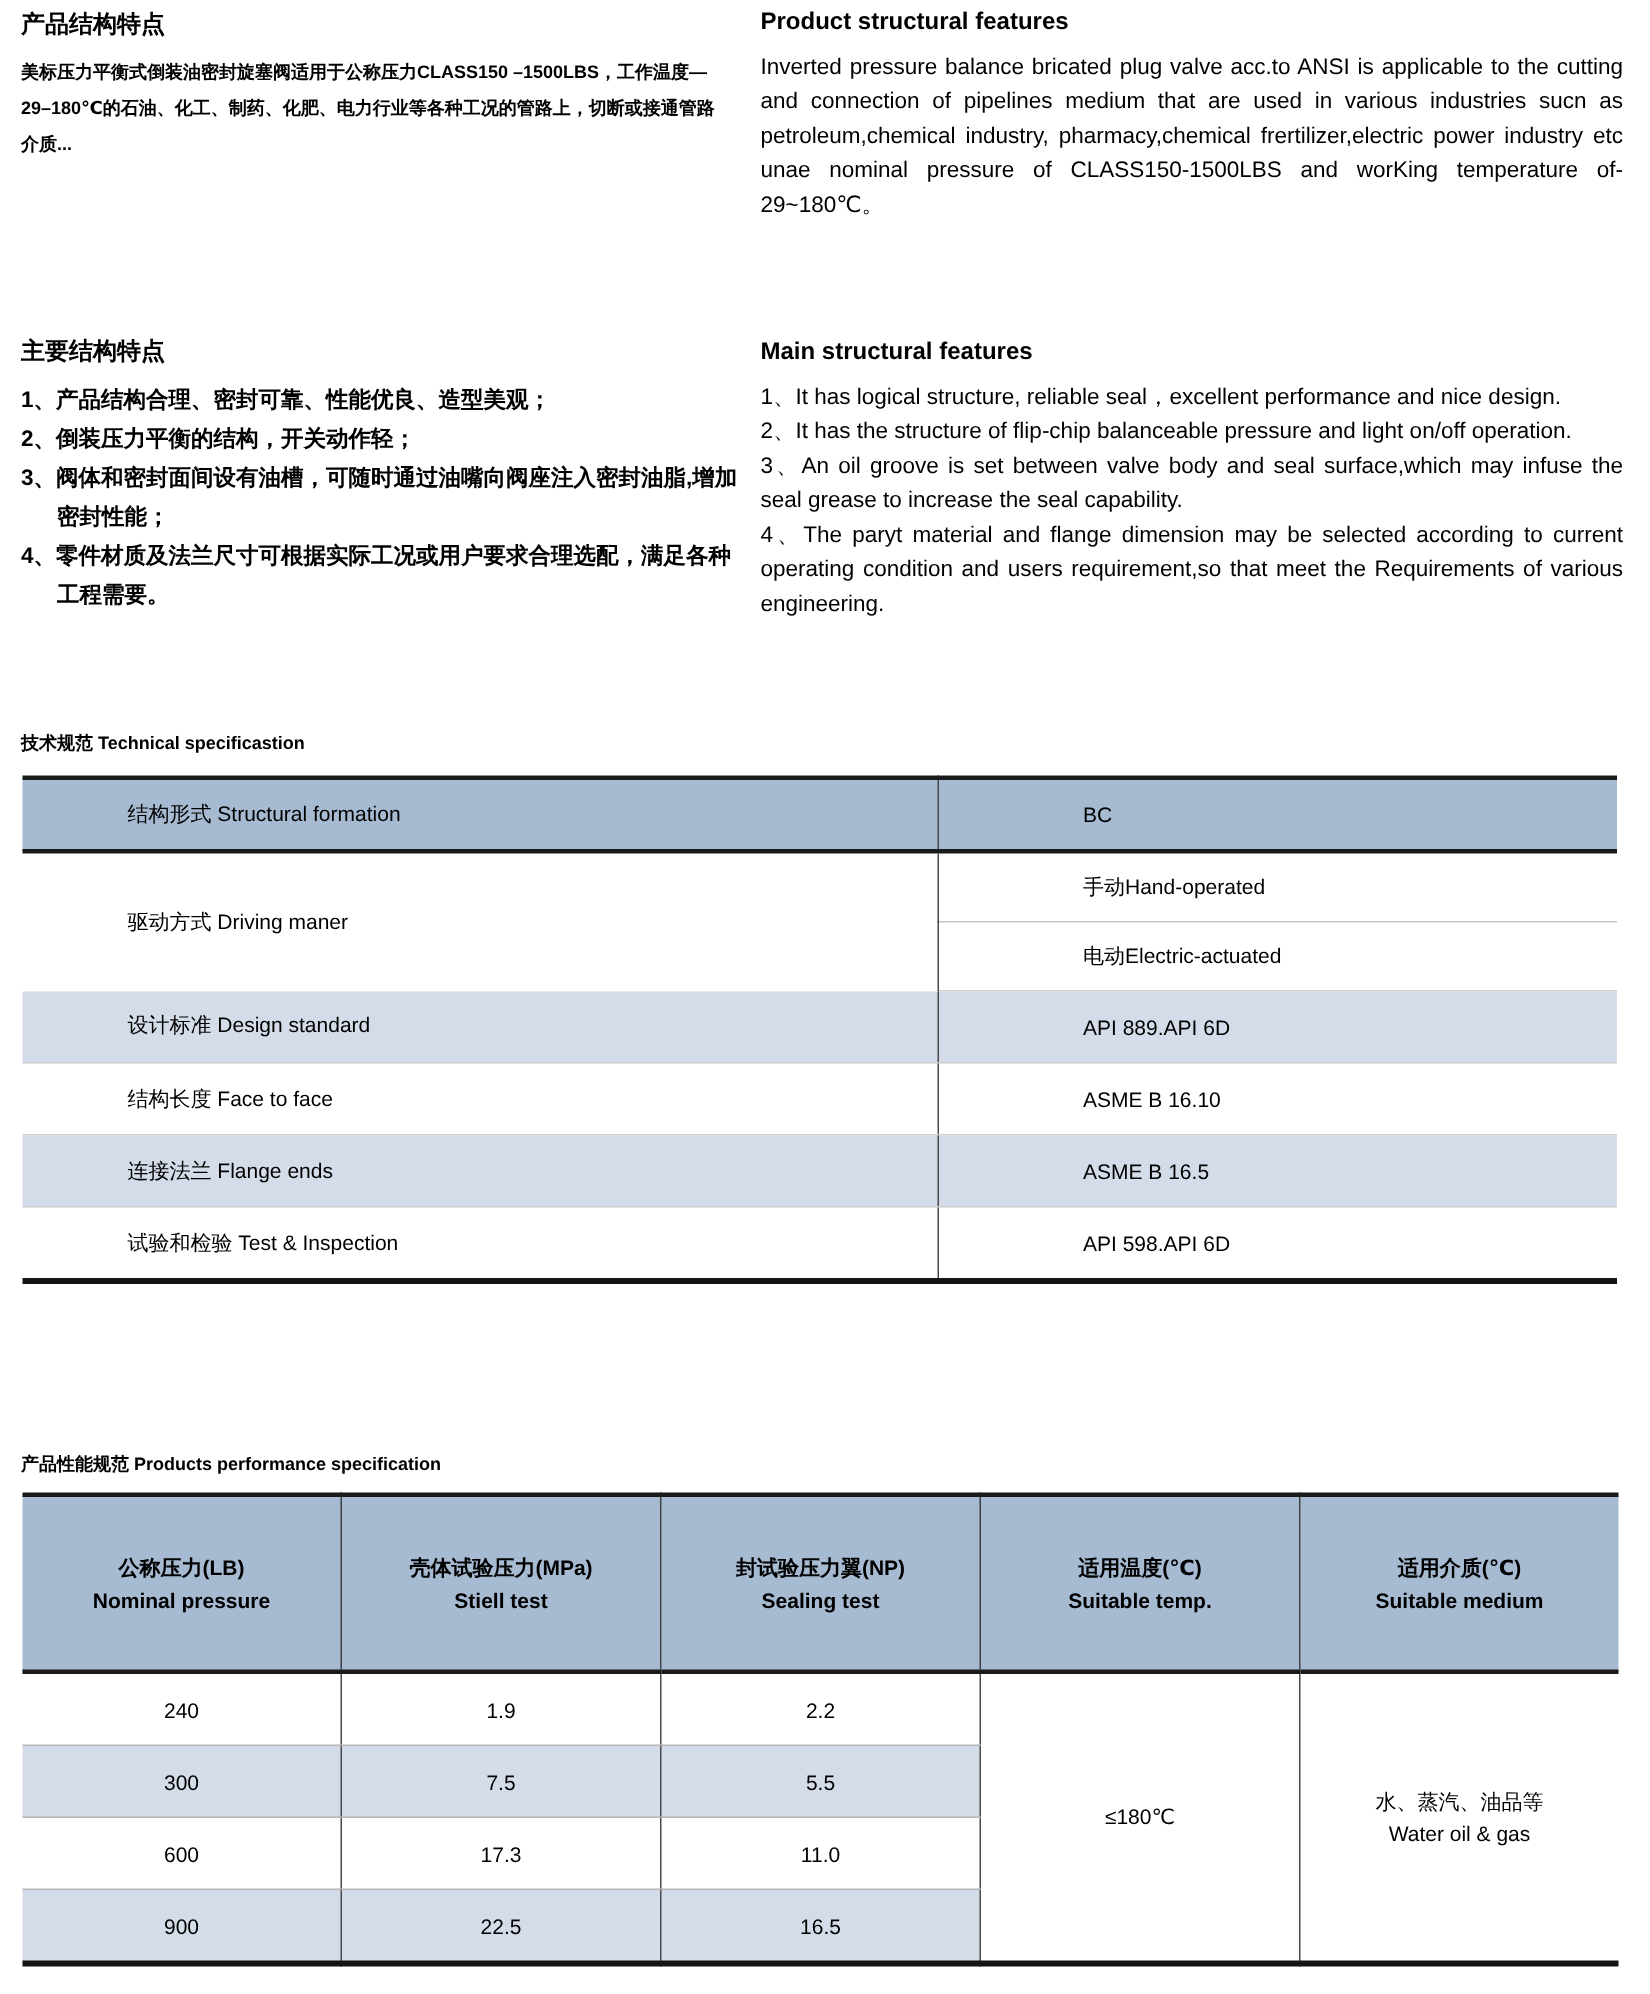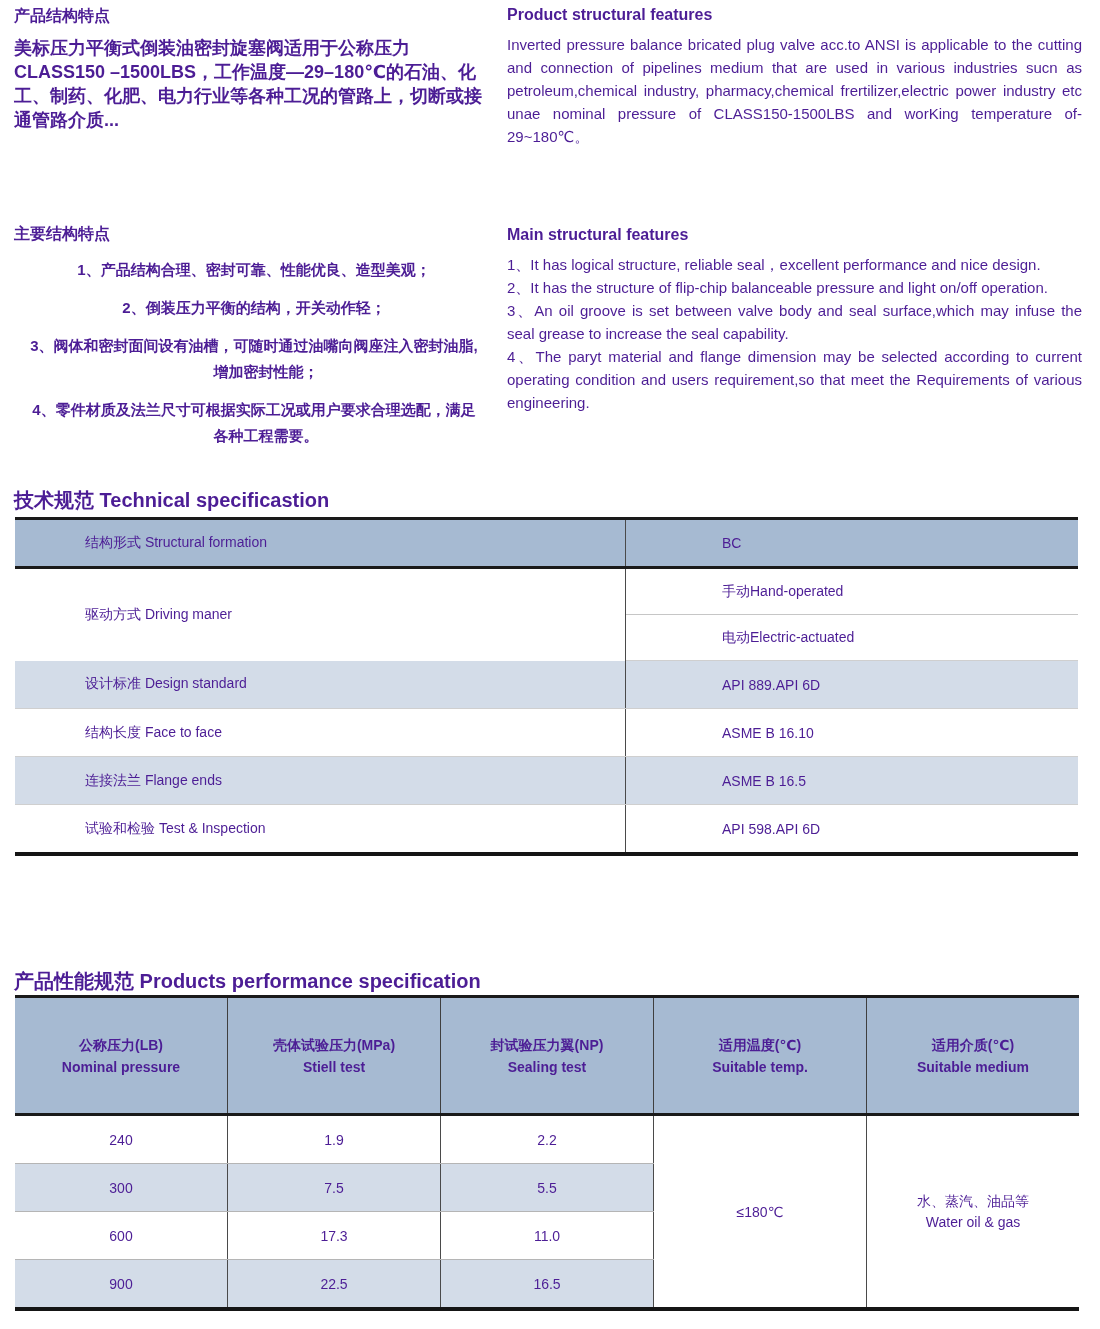--- a/index.html
+++ b/index.html
@@ -1,36 +1,36 @@
 <!DOCTYPE html>
 <html><head>
 <meta charset="utf-8">
 <style>
   html, body { margin:0; padding:0; background:#ffffff; }
   .page {
     position:relative;
     width:1100px; height:1329px;
     background:#ffffff;
     font-family:"Liberation Sans","DejaVu Sans",sans-serif;
-    color:#4c1d95;
+    color:#000000;
     overflow:hidden;
   }
   .abs { position:absolute; }
 
   
   .sec-title { font-size:16px; font-weight:bold; margin:0 0 9px 0; }
-  .tbl-title { font-size:20px; font-weight:bold; margin:0; }
+  .tbl-title { font-size:12px; font-weight:bold; margin:0; }
 
   
-  .zh-body { font-size:18px; font-weight:bold; line-height:24px; margin:0; }
+  .zh-body { font-size:12px; font-weight:bold; line-height:24px; margin:0; }
   .en-body { font-size:15px; line-height:23px; margin:0; text-align:justify; }
 
   .zh-list, .en-list { margin:0; }
-  .zh-item { font-size:15px; font-weight:bold; line-height:26px; margin:12px;
-             padding-left:24px; text-indent:-24px;text-align:center; }
+  .zh-item { font-size:15px; font-weight:bold; line-height:26px; margin:0;
+             padding-left:24px; text-indent:-24px; }
   .en-item { font-size:15px; line-height:23px; margin:0; text-align:justify; }
 
   
   table { border-collapse:collapse; table-layout:fixed; }
   td, th { padding:0; font-size:14px; }
 
   
   .t1 { width:1063px; border-top:3px solid #1a1a1a; border-bottom:4px solid #151515; }
   .t1 td { vertical-align:middle; }
   .t1 .lbl { width:540px; padding-left:70px; text-align:left; border-right:1px solid #4a4a4a; }

